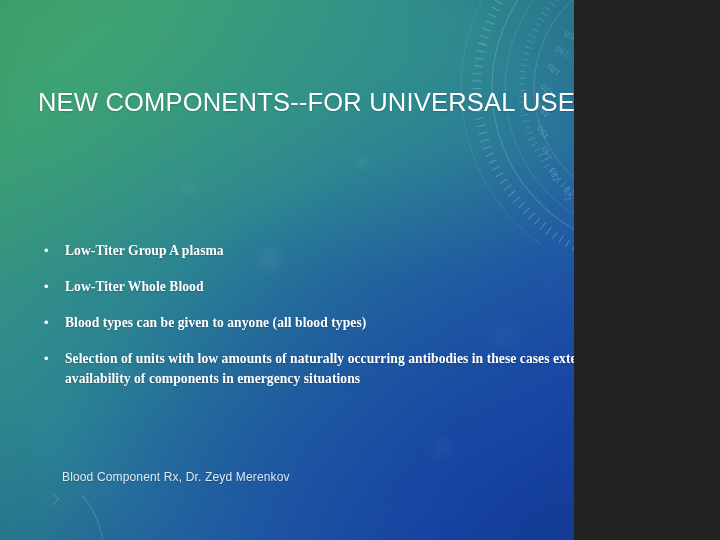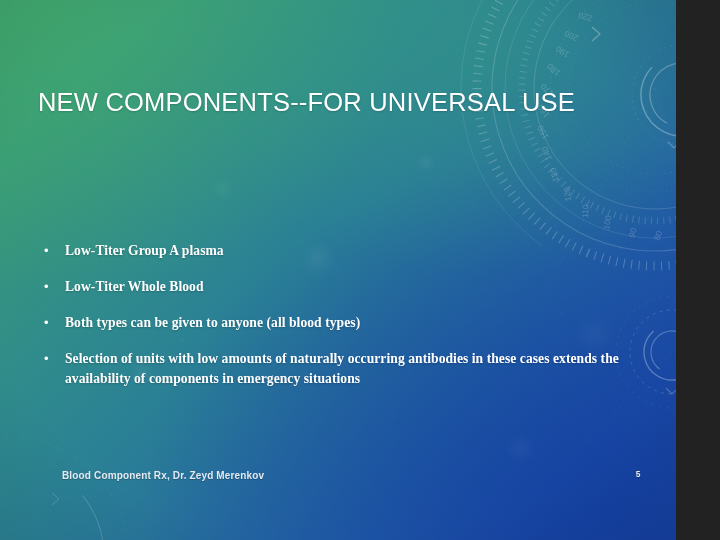--- a/index.html
+++ b/index.html
@@ -2,21 +2,21 @@
 <html><head>
 <meta charset="utf-8">
 <style>
   html, body {
     margin: 0;
     padding: 0;
     background: #222;
   }
   #slide {
     position: relative;
-    width: 676px;
+    width: 574px;
     height: 540px;
     overflow: hidden;
     font-family: "Liberation Sans", sans-serif;
     background:
       radial-gradient(ellipse 420px 300px at 72% 12%, rgba(60,170,120,0.30) 0%, rgba(60,170,120,0) 70%),
       radial-gradient(ellipse 500px 380px at 8% 4%, rgba(70,175,110,0.55) 0%, rgba(70,175,110,0) 72%),
       radial-gradient(ellipse 620px 480px at 92% 96%, rgba(18,62,160,0.85) 0%, rgba(18,62,160,0) 78%),
       linear-gradient(133deg,
         #3aa06d 0%,
         #36977a 16%,
@@ -112,22 +112,22 @@
     letter-spacing: 0.05px;
     text-shadow: 0 1px 2px rgba(0,0,0,0.22);
     font-family: Liberation Serif, serif;
   }
 
   .footer-text {
     position: absolute;
     left: 38px;
     top: 470px;
     color: #e3eaf4;
-    font-size: 10px;
-    font-weight: 700;
+    font-size: 12px;
+    font-weight: 400;
     letter-spacing: 0.15px;
     text-shadow: 0 1px 1px rgba(0,0,0,0.25);
     padding-left: 24px;
   }
   .slide-number {
     position: absolute;
     left: 627px;
     top: 469px;
     width: 22px;
     text-align: center;
@@ -232,21 +232,21 @@
       <span class="bullet-text">Low-Titer Group A plasma</span>
     </div>
 
     <div class="bullet-row">
       <span class="bullet-dot">•</span>
       <span class="bullet-text">Low-Titer Whole Blood</span>
     </div>
 
     <div class="bullet-row">
       <span class="bullet-dot">•</span>
-      <span class="bullet-text">Both types can be given to anyone (all blood types)</span>
+      <span class="bullet-text">Blood types can be given to anyone (all blood types)</span>
     </div>
 
     <div class="bullet-row">
       <span class="bullet-dot">•</span>
       <span class="bullet-text">Selection of units with low amounts of naturally occurring antibodies in these cases extends the availability of components in emergency situations</span>
     </div>
 
   </div>
 
   <div class="footer-text">Blood Component Rx, Dr. Zeyd Merenkov</div>

